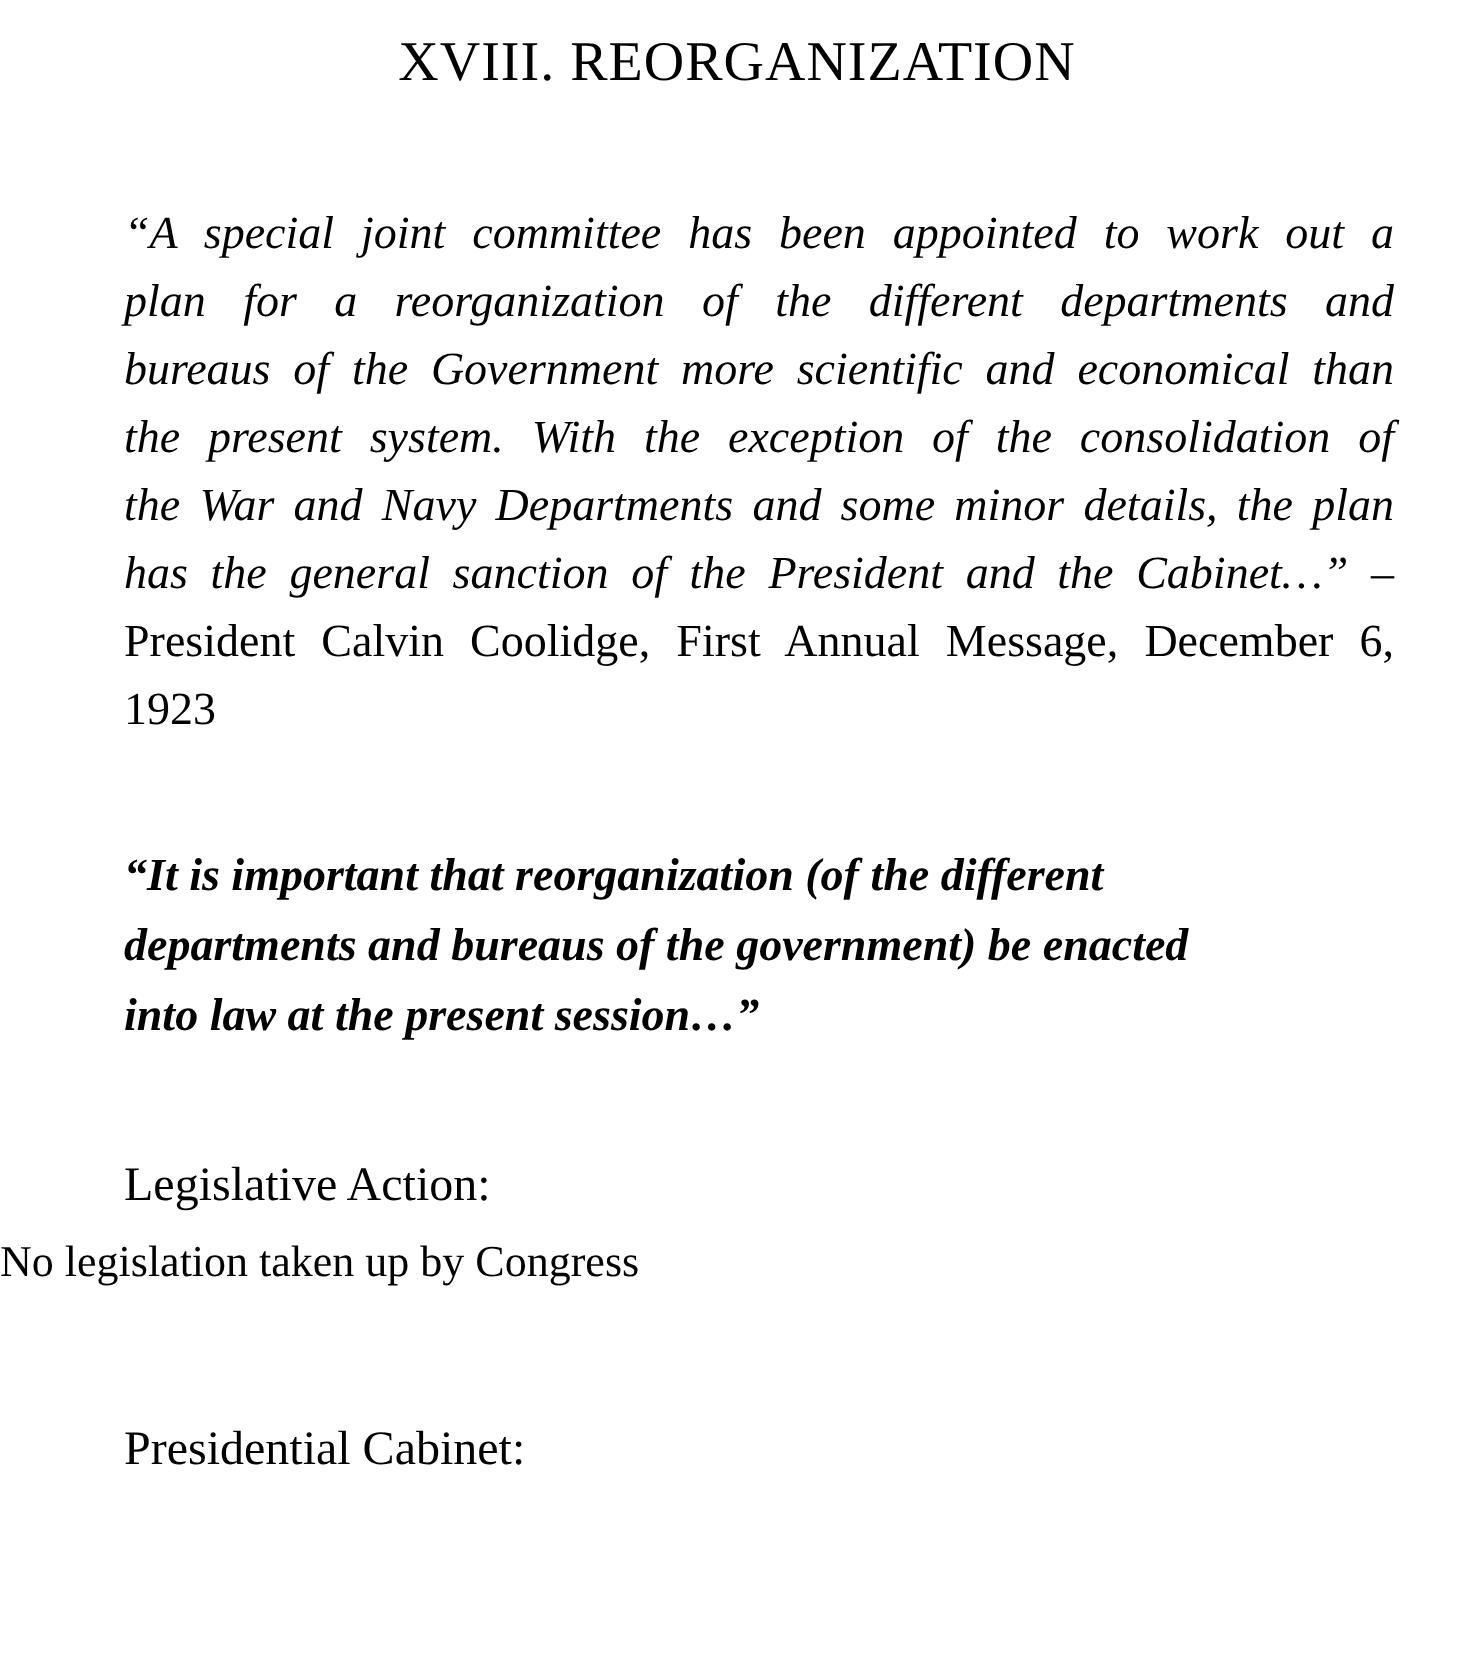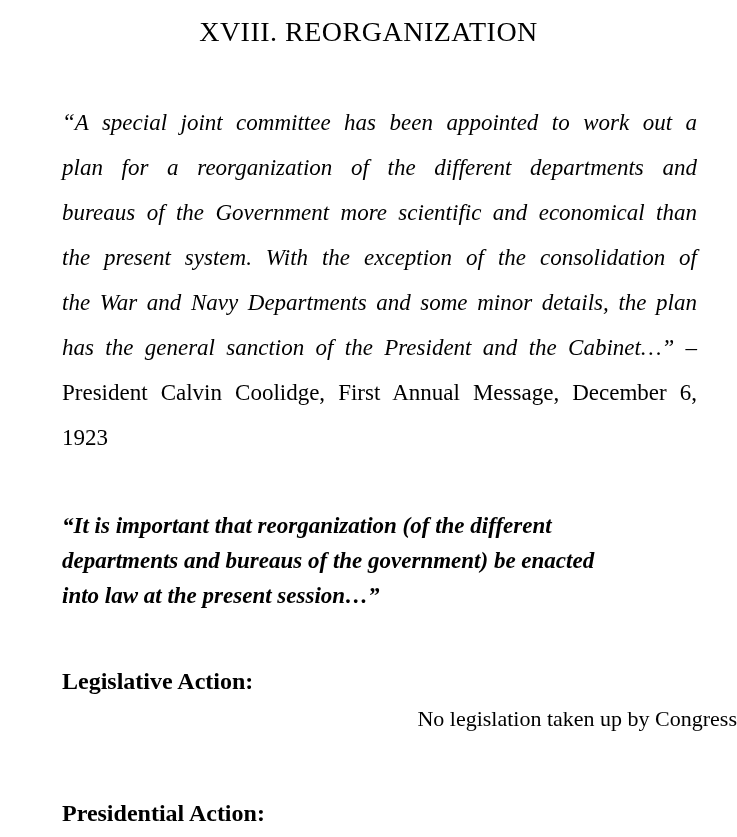--- a/index.html
+++ b/index.html
@@ -25,21 +25,21 @@
     font-size: 28px;
     line-height: 32px;
     font-weight: normal;
     text-align: center;
     letter-spacing: 0.5px;
     white-space: pre-line;
   }
   .quote-block {
     margin: 52px 16px 0 0;
     font-size: 23px;
-    line-height: 45px;
+    line-height: 34px;
     text-align: justify;
     text-align-last: justify;
     white-space: pre-line;
   }
   .quote-italic {
     font-style: italic;
   }
   .quote-attribution {
     font-style: normal;
   }
@@ -49,32 +49,32 @@
     line-height: 35px;
     font-style: italic;
     font-weight: bold;
     text-align: left;
     white-space: pre-line;
   }
   .section-heading {
     margin: 52px 0 0 0;
     font-size: 24px;
     line-height: 32px;
-    font-weight: bold;
+    font-weight: normal;
     text-align: left;
     white-space: pre-line;
   }
   .section-heading.presidential {
     margin-top: 61px;
   }
   .section-note {
     margin: 5px -24px 0 -62px;
     font-size: 22px;
     line-height: 34px;
-    text-align: right;
+    text-align: left;
     white-space: pre-line;
   }
   .section-note.presidential {
     margin-top: 4px;
   }
 </style>
 </head>
 <body>
 
 <div class="page">
@@ -91,16 +91,16 @@
 1923</span></p>
 
   <p class="bold-quote">“It is important that reorganization (of the different
 departments and bureaus of the government) be enacted
 into law at the present session…”</p>
 
   <p class="section-heading">Legislative Action:</p>
 
   <p class="section-note">No legislation taken up by Congress</p>
 
-  <p class="section-heading presidential">Presidential Action:</p>
+  <p class="section-heading presidential">Presidential Cabinet:</p>
 
 
 </div>
 
 </body></html>

